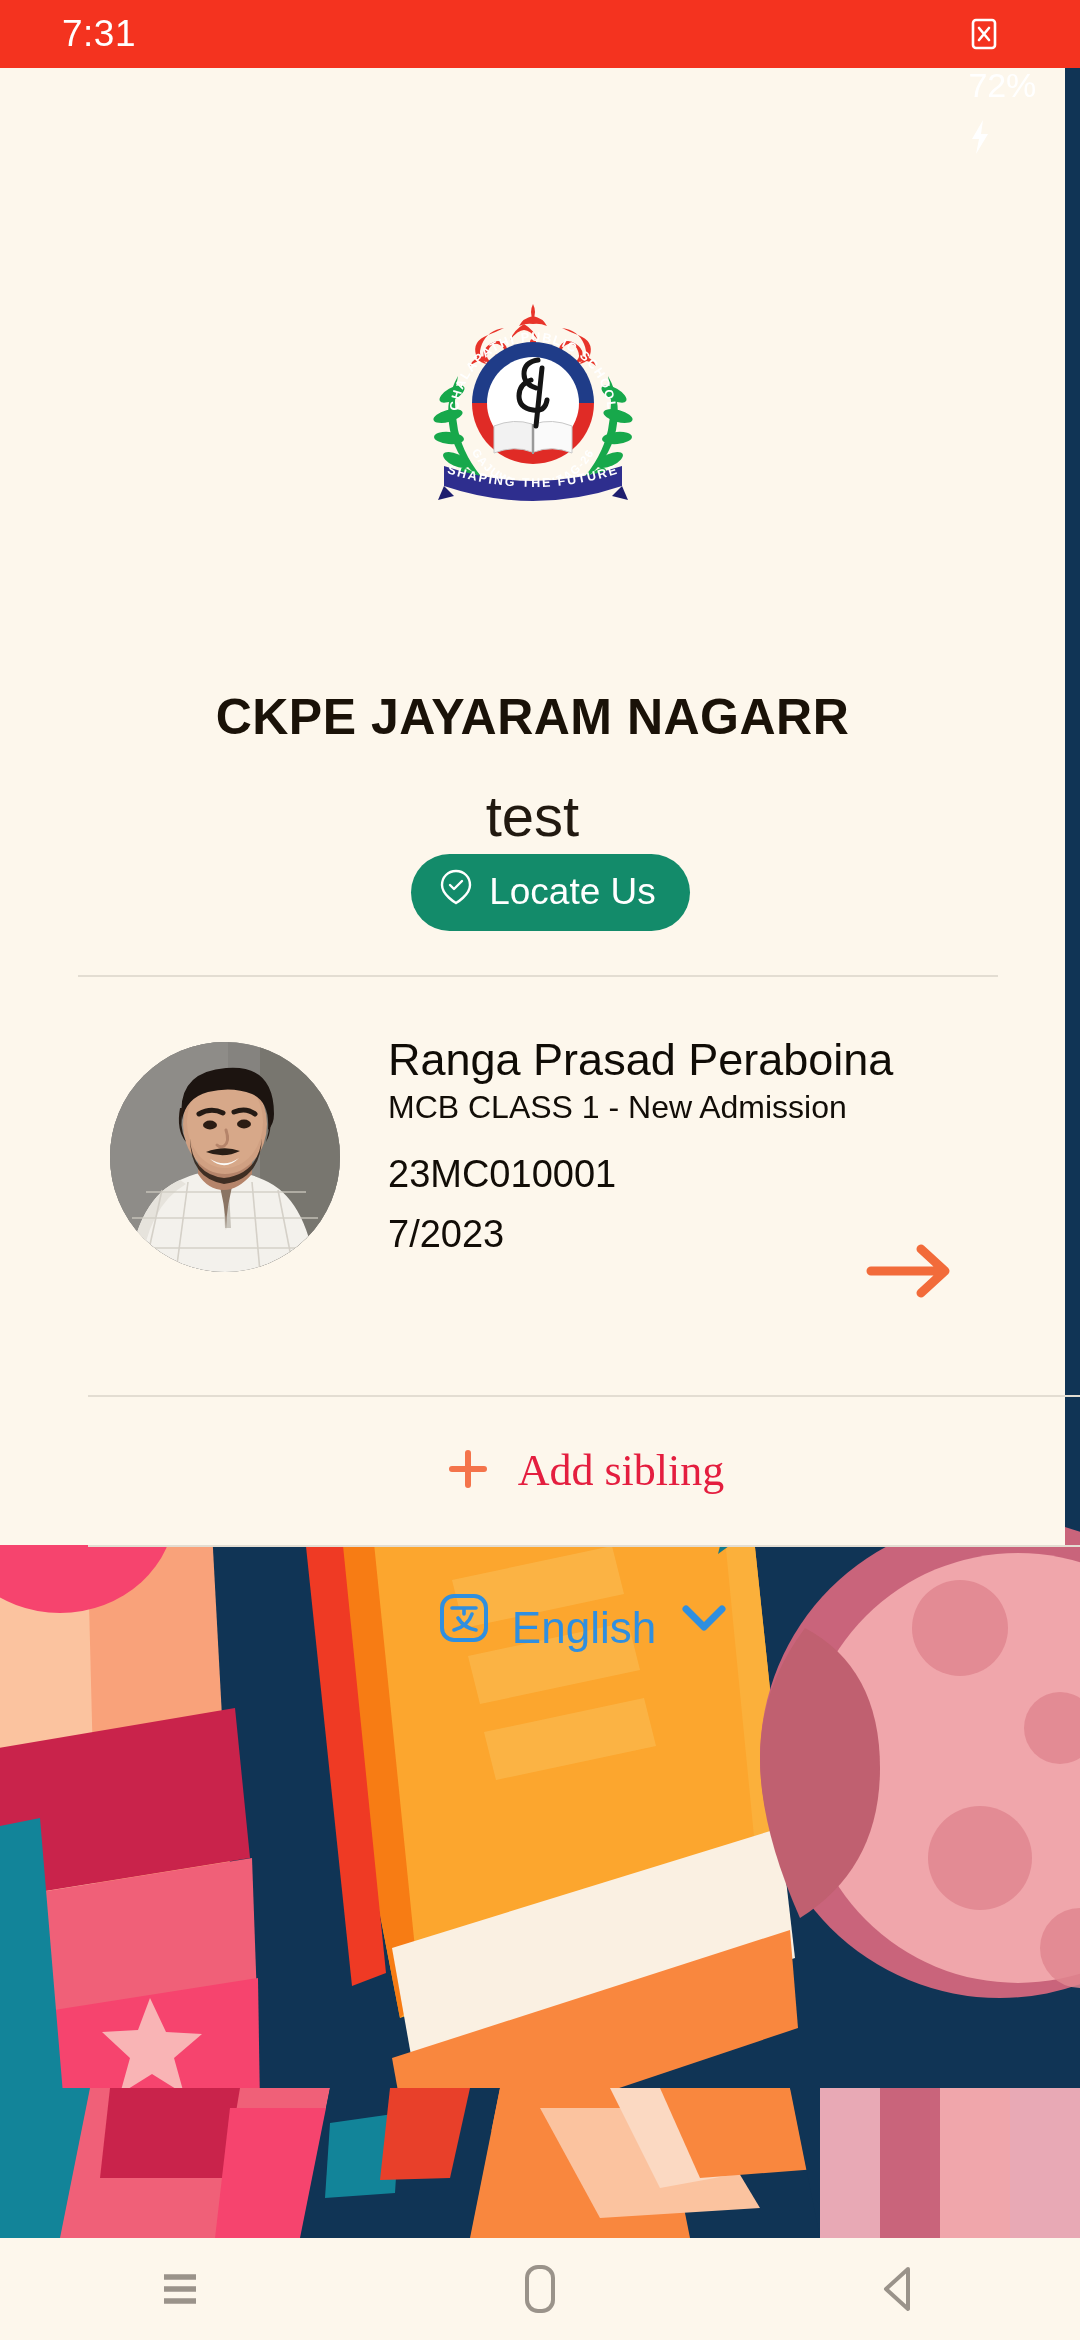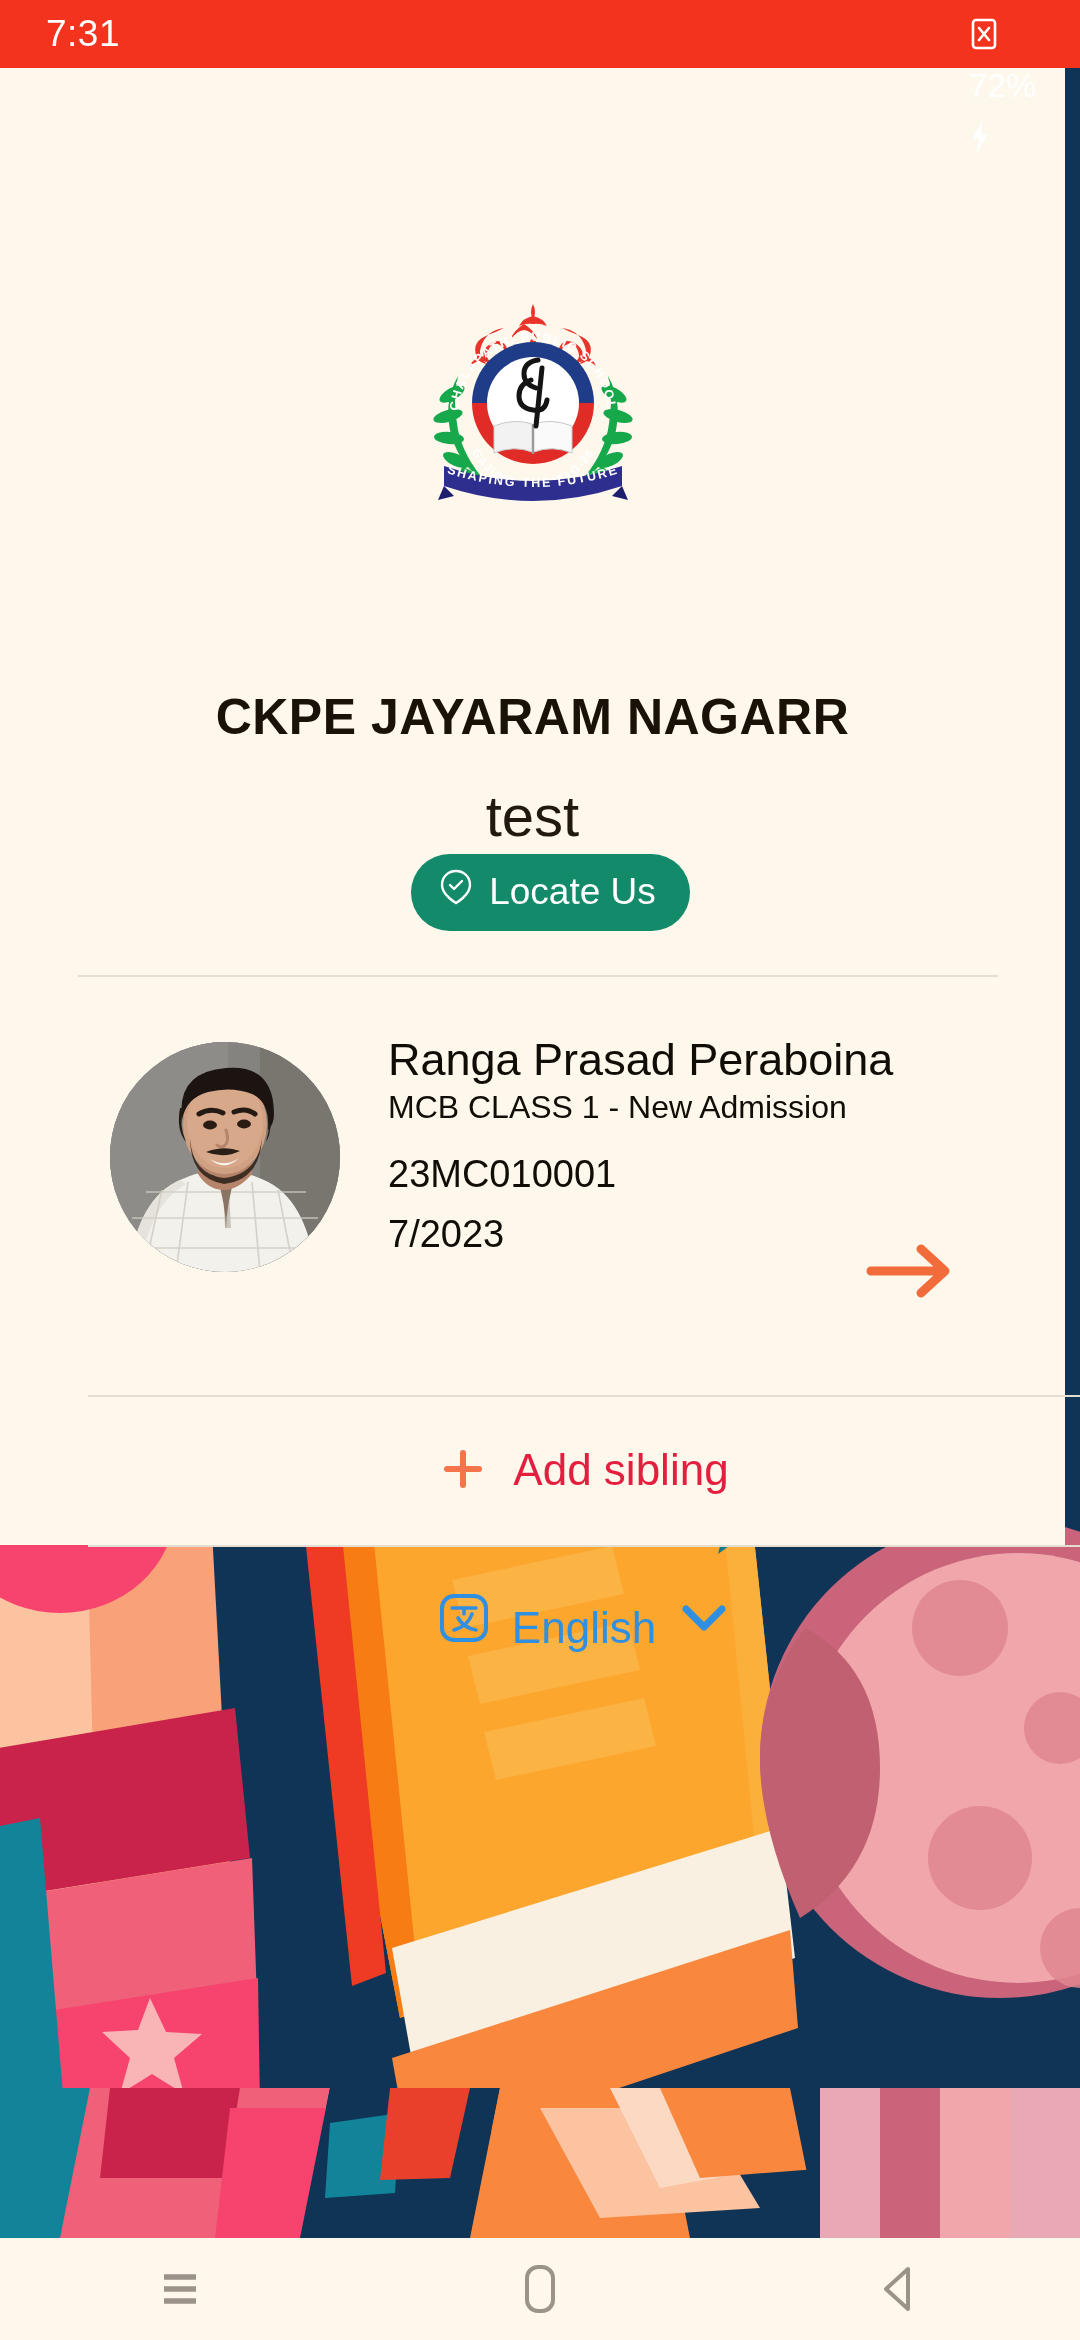--- a/index.html
+++ b/index.html
@@ -11,21 +11,21 @@
   }
   .phone { position: relative; width: 1080px; height: 2340px; overflow: hidden; background: #FDF7EC; }
 
   
   .statusbar {
     position: absolute; top: 0; left: 0; width: 1080px; height: 68px;
     background: #F4331F;
     display: flex; align-items: center; justify-content: space-between;
     padding: 0 44px 0 46px;
   }
-  .status-time { color: #FFFFFF; font-size: 37px; letter-spacing: 0.5px; }
+  .status-time { color: #FFFFFF; font-size: 37px; letter-spacing: 0.5px; margin-left: 16px; }
   .status-right { display: flex; align-items: flex-start; gap: 13px; flex-direction: column; }
   .sicon { display: inline-flex; align-items: center; }
   .battery-pct { color: #FFFFFF; font-size: 34px; letter-spacing: -0.2px; }
 
   
   .bg-illustration {
     position: absolute; left: 0; top: 68px; width: 1080px; height: 2170px;
     background: #103455; overflow: hidden;
   }
 
@@ -91,21 +91,21 @@
   .student-date { font-size: 38px; color: #120D07; margin-top: 20px; line-height: 1.05; }
   .go-arrow { position: absolute; right: 120px; top: 206px; }
 
   
   .add-sibling {
     position: absolute; left: 88px; top: 1395px; width: 992px; height: 150px;
     display: flex; align-items: center; justify-content: center; gap: 26px;
     cursor: pointer; background: transparent; border: none;
     font-family: "Liberation Sans", sans-serif;
   }
-  .add-sibling-label { font-size: 44px; color: #E41E3F; }
+  .add-sibling-label { font-size: 44px; color: #E41E3F; font-family: Liberation Serif, serif; }
 
   
   .lang-row {
     position: absolute; left: 88px; top: 1547px; width: 992px; height: 145px;
     display: flex; align-items: center; justify-content: center; gap: 22px;
     cursor: pointer; background: transparent; border: none;
     font-family: "Liberation Sans", sans-serif;
   }
   .lang-label { font-size: 44px; color: #2F8FE0; margin-top: 16px; }
 

